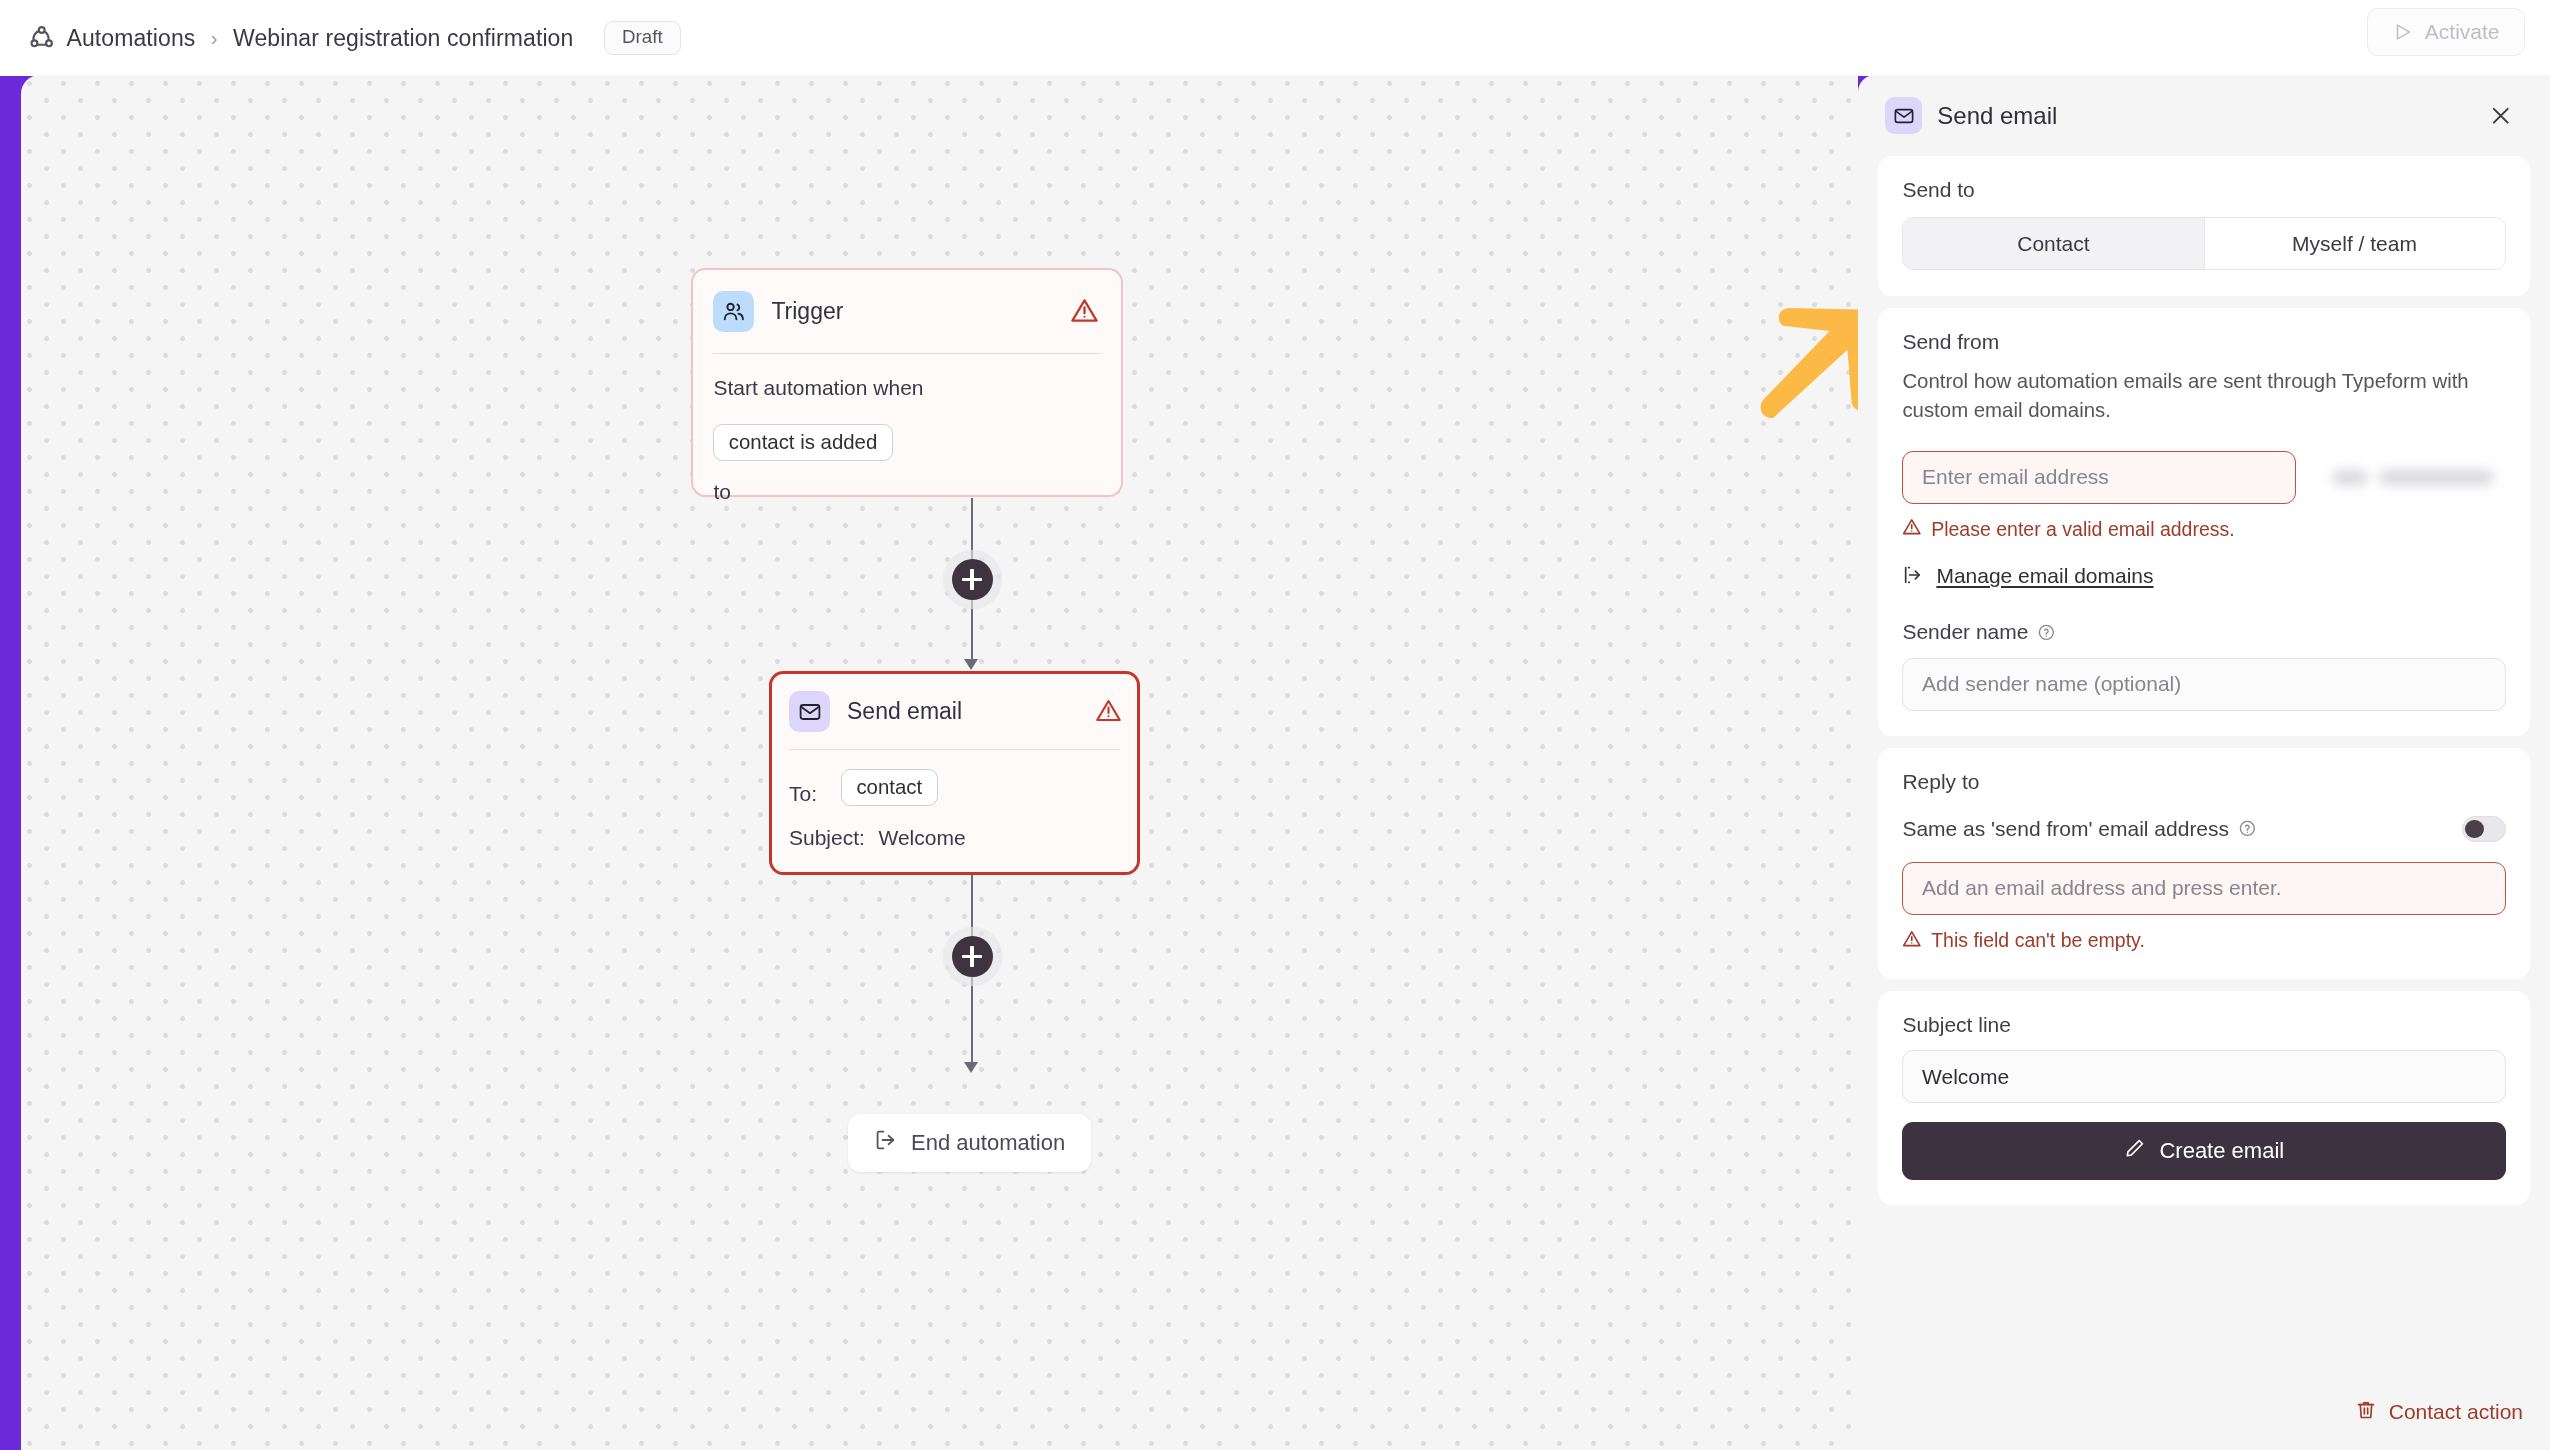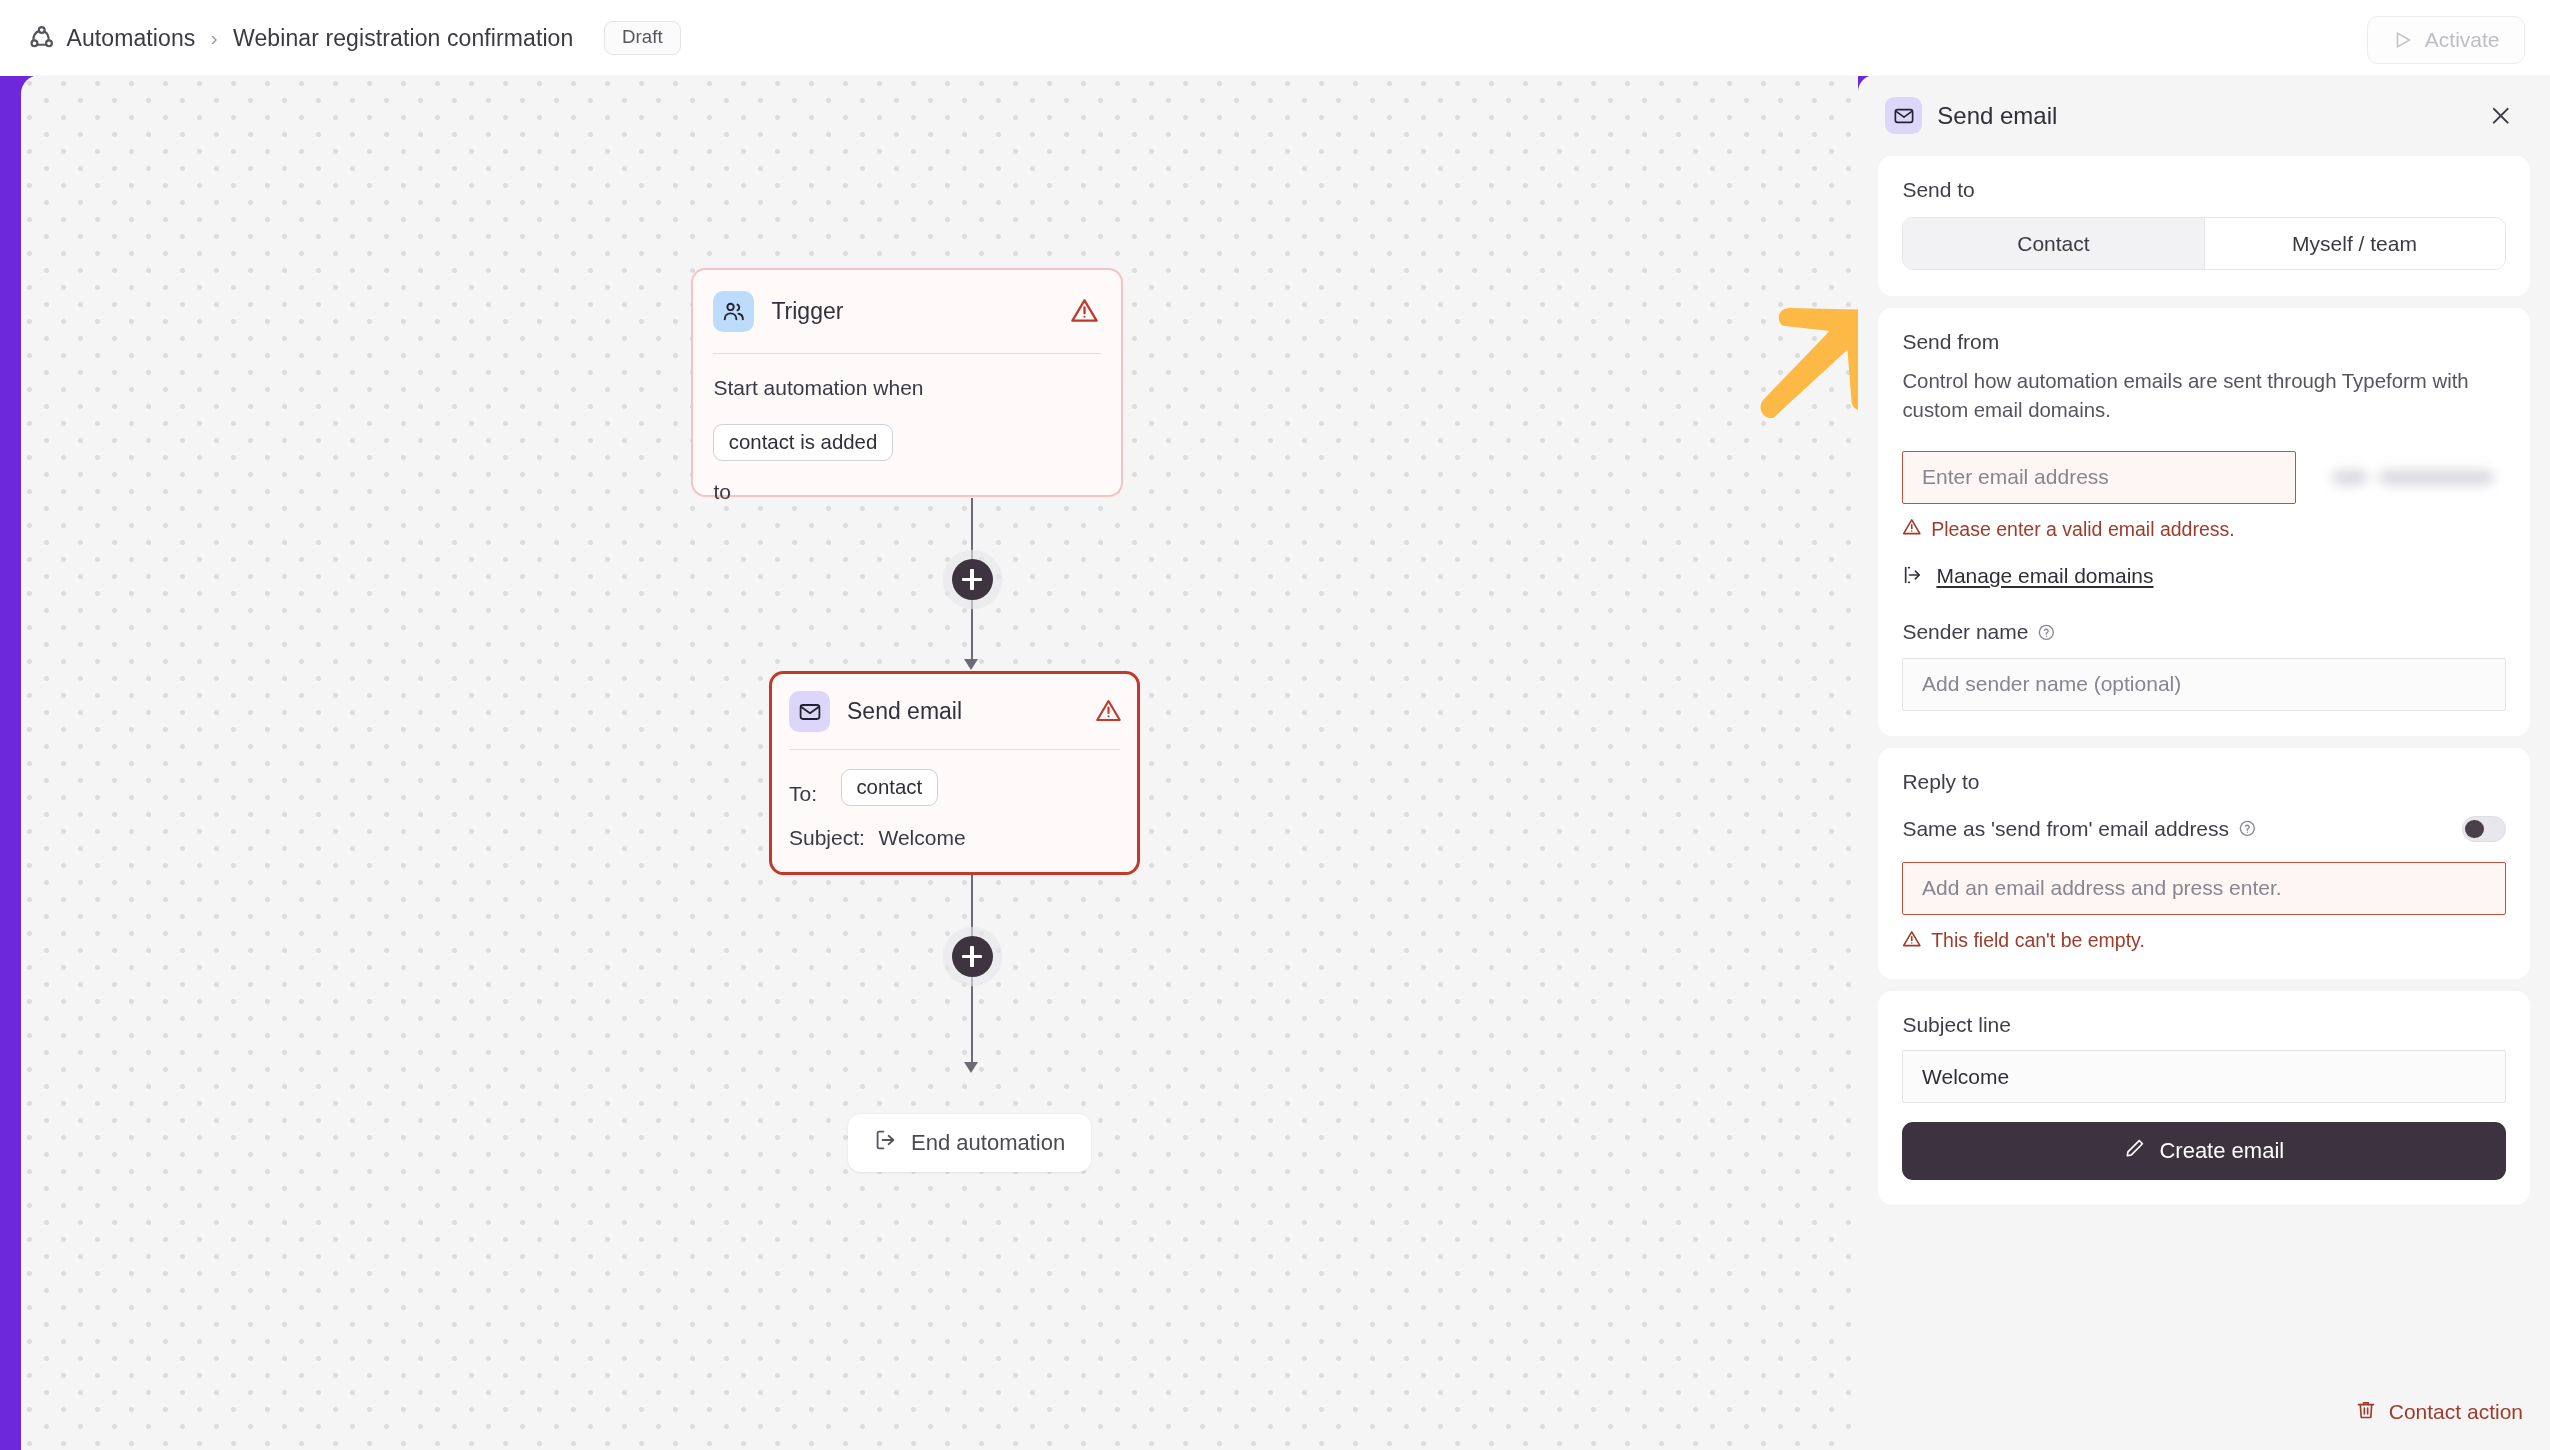--- a/index.html
+++ b/index.html
@@ -21,21 +21,21 @@
   .bc-root { font-size: 23px; color: #3a3a44; letter-spacing: 0.1px; }
   .bc-sep { font-size: 20.4px; color: #9a9aa4; margin: 0 3.4px; }
   .bc-current { font-size: 23px; color: #3a3a44; letter-spacing: 0.1px; }
   .draft-badge {
     margin-left: 18.7px;
     border: 1.3px solid #e4e4e8; border-radius: 9px;
     padding: 6px 17px 6.8px; font-size: 18.7px; color: #56565f;
     background: #fbfbfc; line-height: 1;
   }
   .activate-btn {
-    position: absolute; right: 25.5px; top: 16px;
+    position: absolute; right: 25.5px; top: 8px;
     display: flex; align-items: center; gap: 11px;
     height: 48px; padding: 0 24px;
     border: 1.3px solid #ececef; border-radius: 11px;
     background: #fdfdfd; color: #bdbdc4; font-size: 21px;
   }
   .activate-btn svg { display:block; }
 
   
   .canvas {
     position: absolute; left: 21px; top: 75px;
@@ -145,21 +145,21 @@
     flex: 1; display: flex; align-items: center; justify-content: center;
     font-size: 21px; color: #3a3a44; background: #fff;
   }
   .seg.active { background: #f2f2f4; }
   .seg + .seg { border-left: 1.3px solid #e6e6ea; }
 
   .desc { margin-top: 13.6px; font-size: 20.4px; line-height: 1.42; color: #55555f; max-width: 594px; }
 
   .sendfrom-row { margin-top: 25.5px; display: flex; align-items: center; }
   .input {
-    height: 53px; border: 1.3px solid #e3e3e8; border-radius: 2px;
+    height: 53px; border: 1.3px solid #e3e3e8; border-radius: 11px;
     background: #fbfbfc; display: flex; align-items: center;
     padding: 0 18.7px; font-size: 21px; color: #2f2f38;
   }
   .input.placeholder { color: #86868f; }
   .input.error { border-color: #c0503f; background: #fdf6f5; }
   .input.w-email { width: 406px; }
   .input.full { width: 100%; }
   .domain-blur {
     margin-left: 6.8px; width: 210px; height: 53px; border-radius: 11px;
     background: linear-gradient(90deg, rgba(0,0,0,0.0) 0%, rgba(0,0,0,0.0) 100%);

